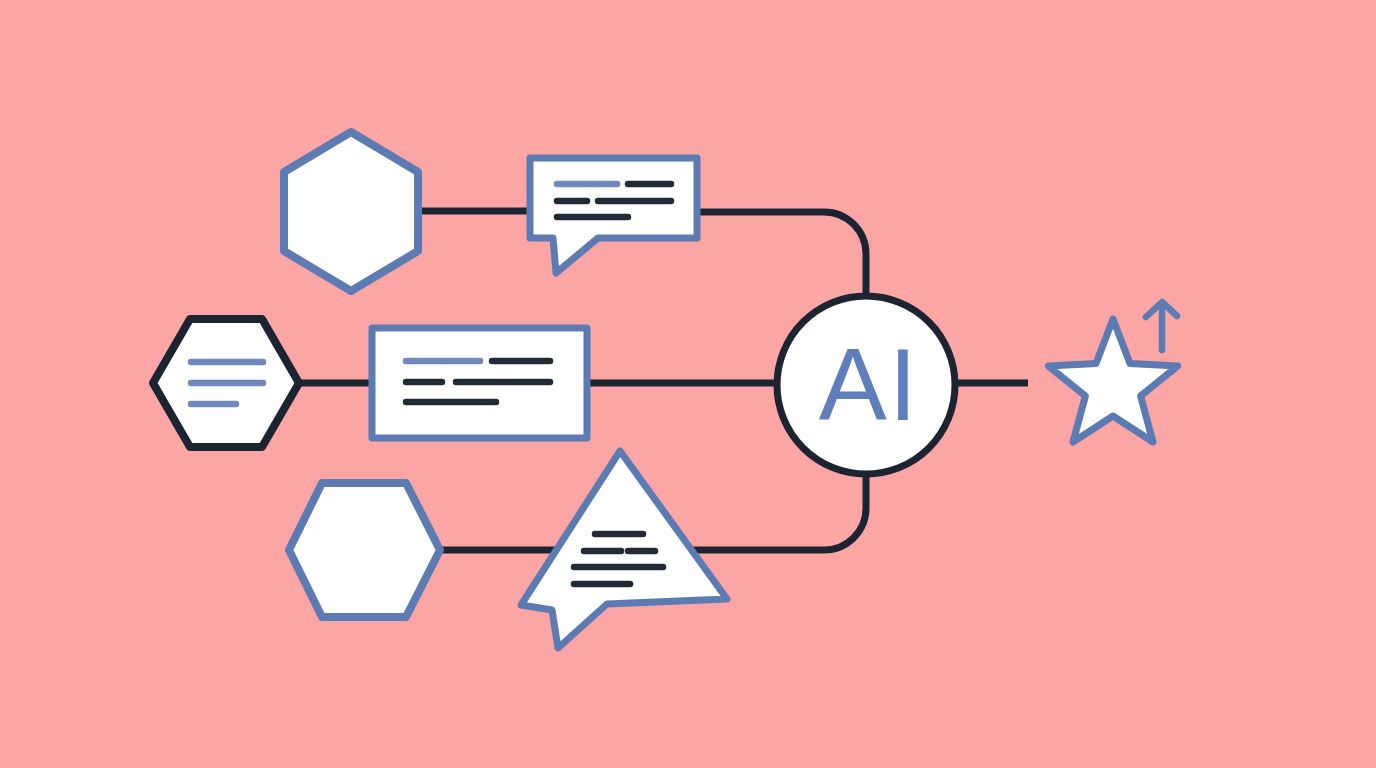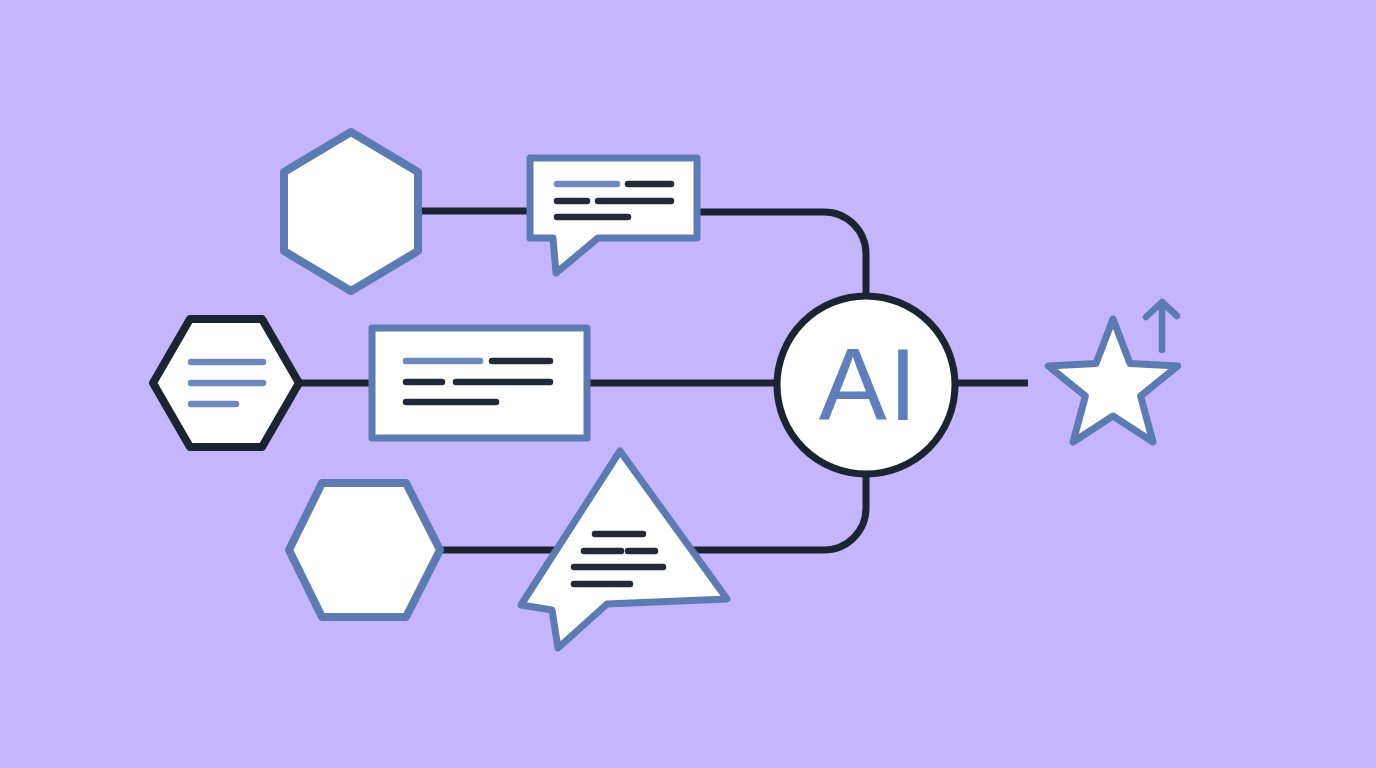--- a/index.html
+++ b/index.html
@@ -8,21 +8,21 @@
     background: #ffffff;
     width: 1376px;
     height: 768px;
     overflow: hidden;
     font-family: "Liberation Sans", sans-serif;
   }
   .stage {
     position: relative;
     width: 1376px;
     height: 768px;
-    background: #c4b5fd;
+    background: #fca5a5;
   }
   svg { display: block; }
   .connector {
     stroke: #1c2431;
     stroke-width: 7;
     fill: none;
     stroke-linecap: butt;
   }
   .shape-blue {
     stroke: #5c7bb2;

